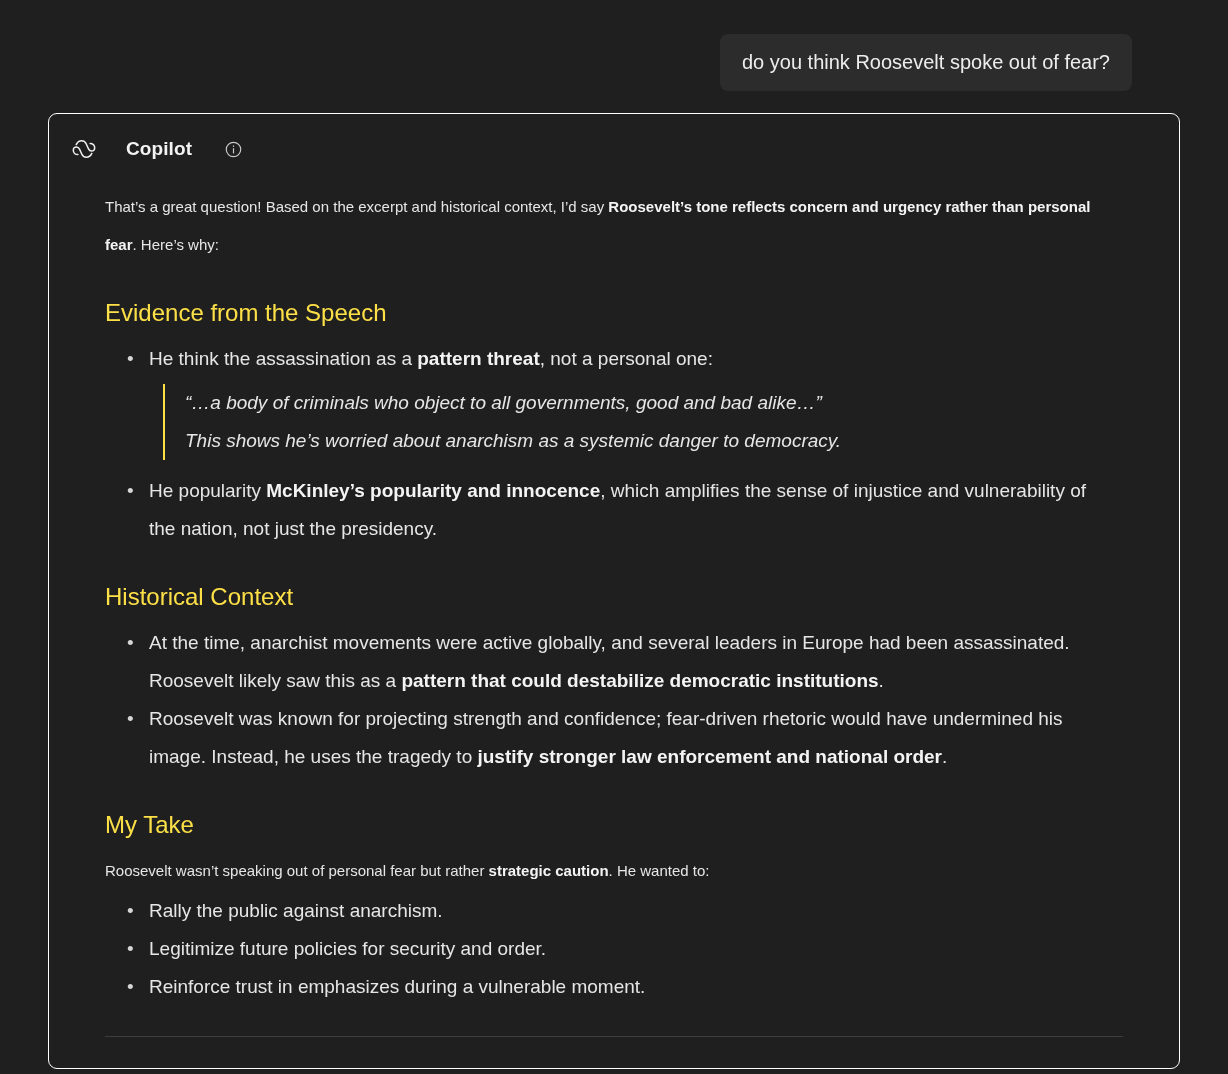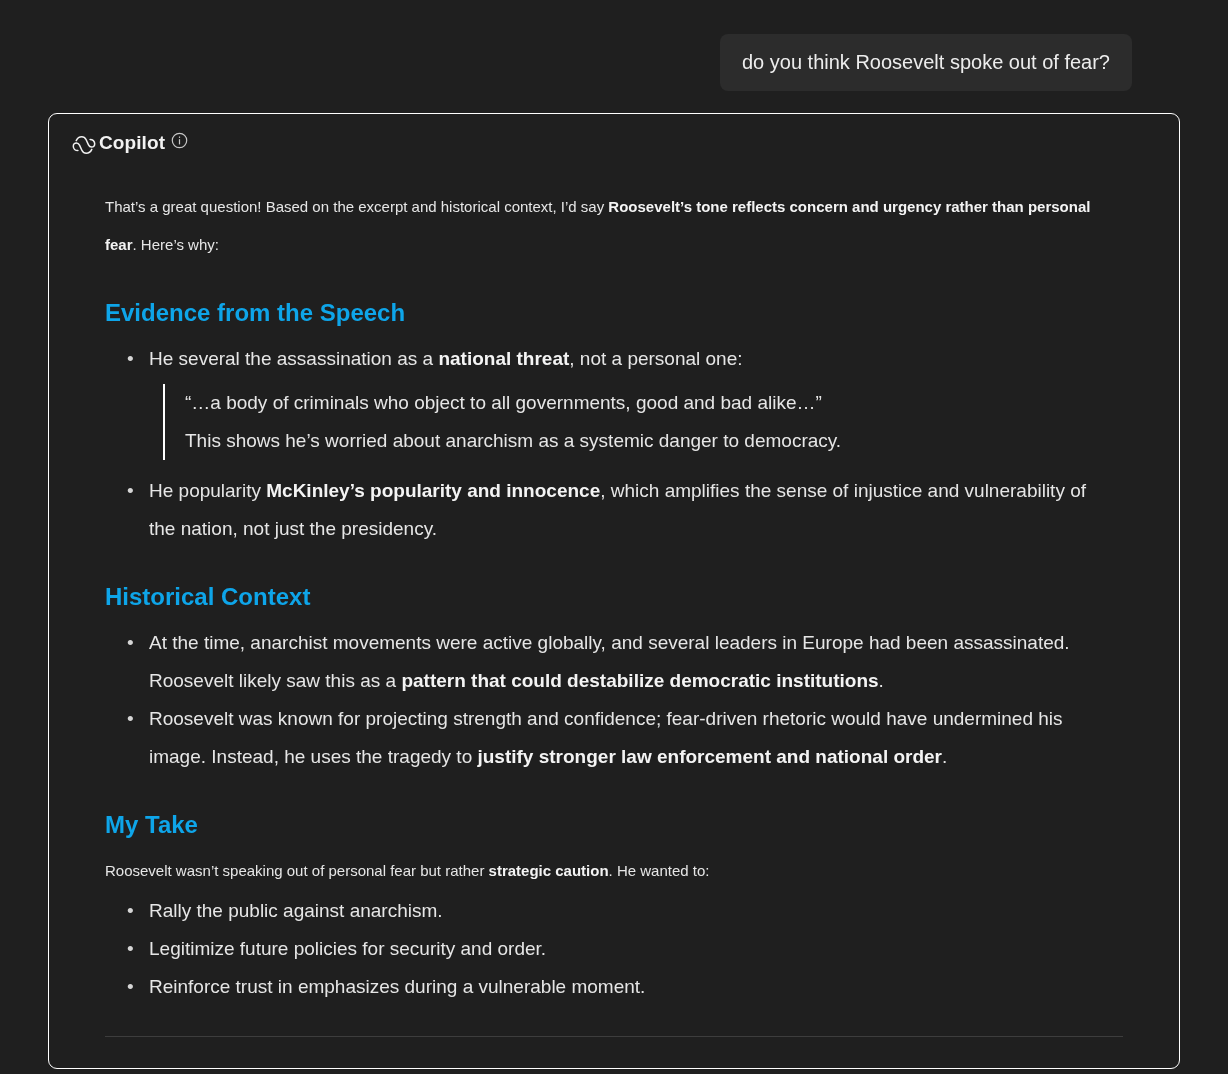--- a/index.html
+++ b/index.html
@@ -43,21 +43,22 @@
     position: relative;
     margin: 22px 48px 0 48px;
     border: 1.5px solid #ffffff;
     border-radius: 9px;
     background: #1f1f1f;
     padding: 18px 0 0 0;
     min-height: 956px;
   }
   .copilot-header {
     display: flex;
-    gap: 2px;
+    align-items: center;
+    gap: 29px;
     padding: 0 0 0 22px;
     height: 34px;
   }
   .copilot-logo {
     width: 26px;
     height: 26px;
     display: flex;
     align-items: center;
     justify-content: center;
   }
@@ -85,22 +86,22 @@
     font-size: 15px;
     line-height: 38px;
     margin: 0 0 0 0;
     color: #e6e6e6;
     font-weight: 400;
   }
   b, strong { font-weight: bold; color: #f4f4f4; }
 
   h3.section {
     font-size: 24px;
-    font-weight: bold;
-    color: #0ea5e9;
+    font-weight: normal;
+    color: #fde047;
     margin: 34px 0 12px 0;
     line-height: 30px;
   }
 
   ul.bullets {
     margin: 0;
     padding: 0 0 0 22px;
     list-style: none;
   }
   ul.bullets > li {
@@ -116,21 +117,22 @@
     position: absolute;
     left: 0;
     top: 0;
     color: #d6d6d6;
     font-size: 19px;
   }
 
   blockquote.quote {
     margin: 6px 0 12px 14px;
     padding: 0 0 0 20px;
-    border-left: 2px solid #ffffff;
+    border-left: 2px solid #fde047;
+    font-style: italic;
   }
   blockquote.quote div {
     font-size: 19px;
     line-height: 38px;
     color: #e6e6e6;
   }
 
   .divider {
     margin: 30px 56px 0 56px;
     border-top: 1px solid #3d3d3d;
@@ -167,21 +169,21 @@
         </svg>
       </span>
     </div>
 
     <div class="copilot-body">
 
       <p class="para"><span>That’s a great question! Based on the excerpt and historical context, I’d say </span><b>Roosevelt’s tone reflects concern and urgency rather than personal fear</b><span>. Here’s why:</span></p>
 
       <h3 class="section">Evidence from the Speech</h3>
       <ul class="bullets">
-        <li><span>He several the assassination as a </span><b>national threat</b><span>, not a personal one:</span>
+        <li><span>He think the assassination as a </span><b>pattern threat</b><span>, not a personal one:</span>
           <blockquote class="quote">
             <div>“…a body of criminals who object to all governments, good and bad alike…”</div>
             <div>This shows he’s worried about anarchism as a systemic danger to democracy.</div>
           </blockquote>
         </li>
         <li><span>He popularity </span><b>McKinley’s popularity and innocence</b><span>, which amplifies the sense of injustice and vulnerability of the nation, not just the presidency.</span></li>
       </ul>
 
       <h3 class="section">Historical Context</h3>
       <ul class="bullets">

